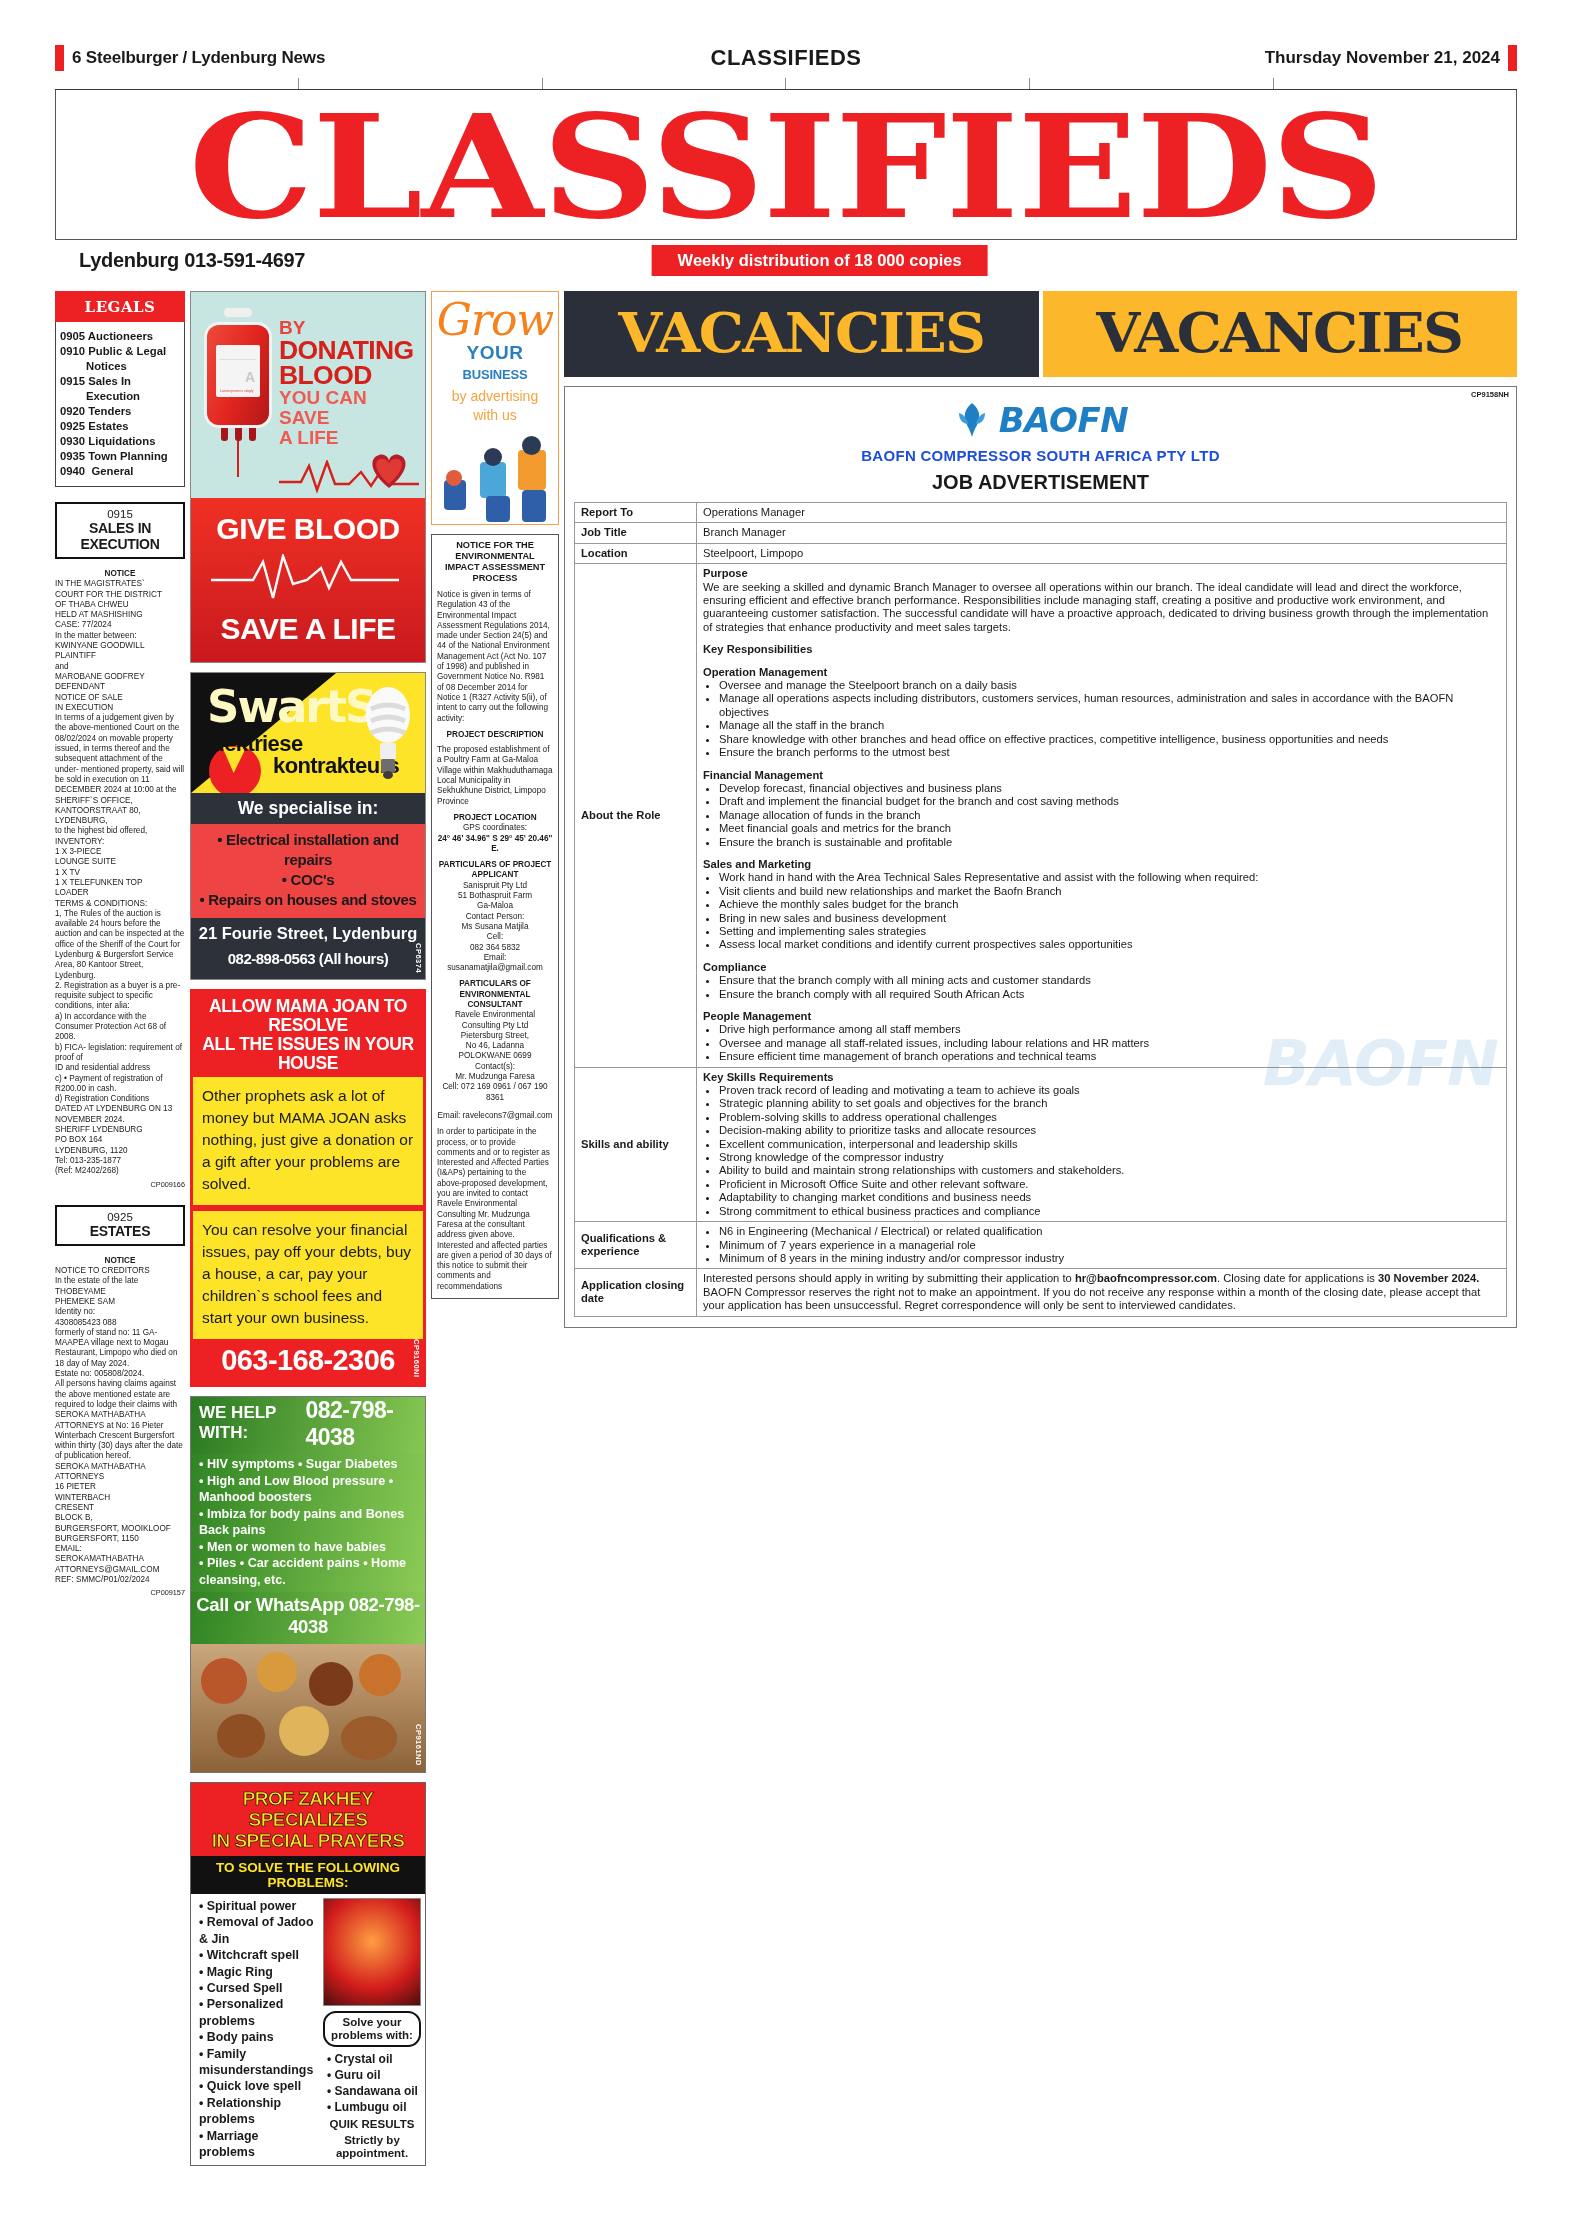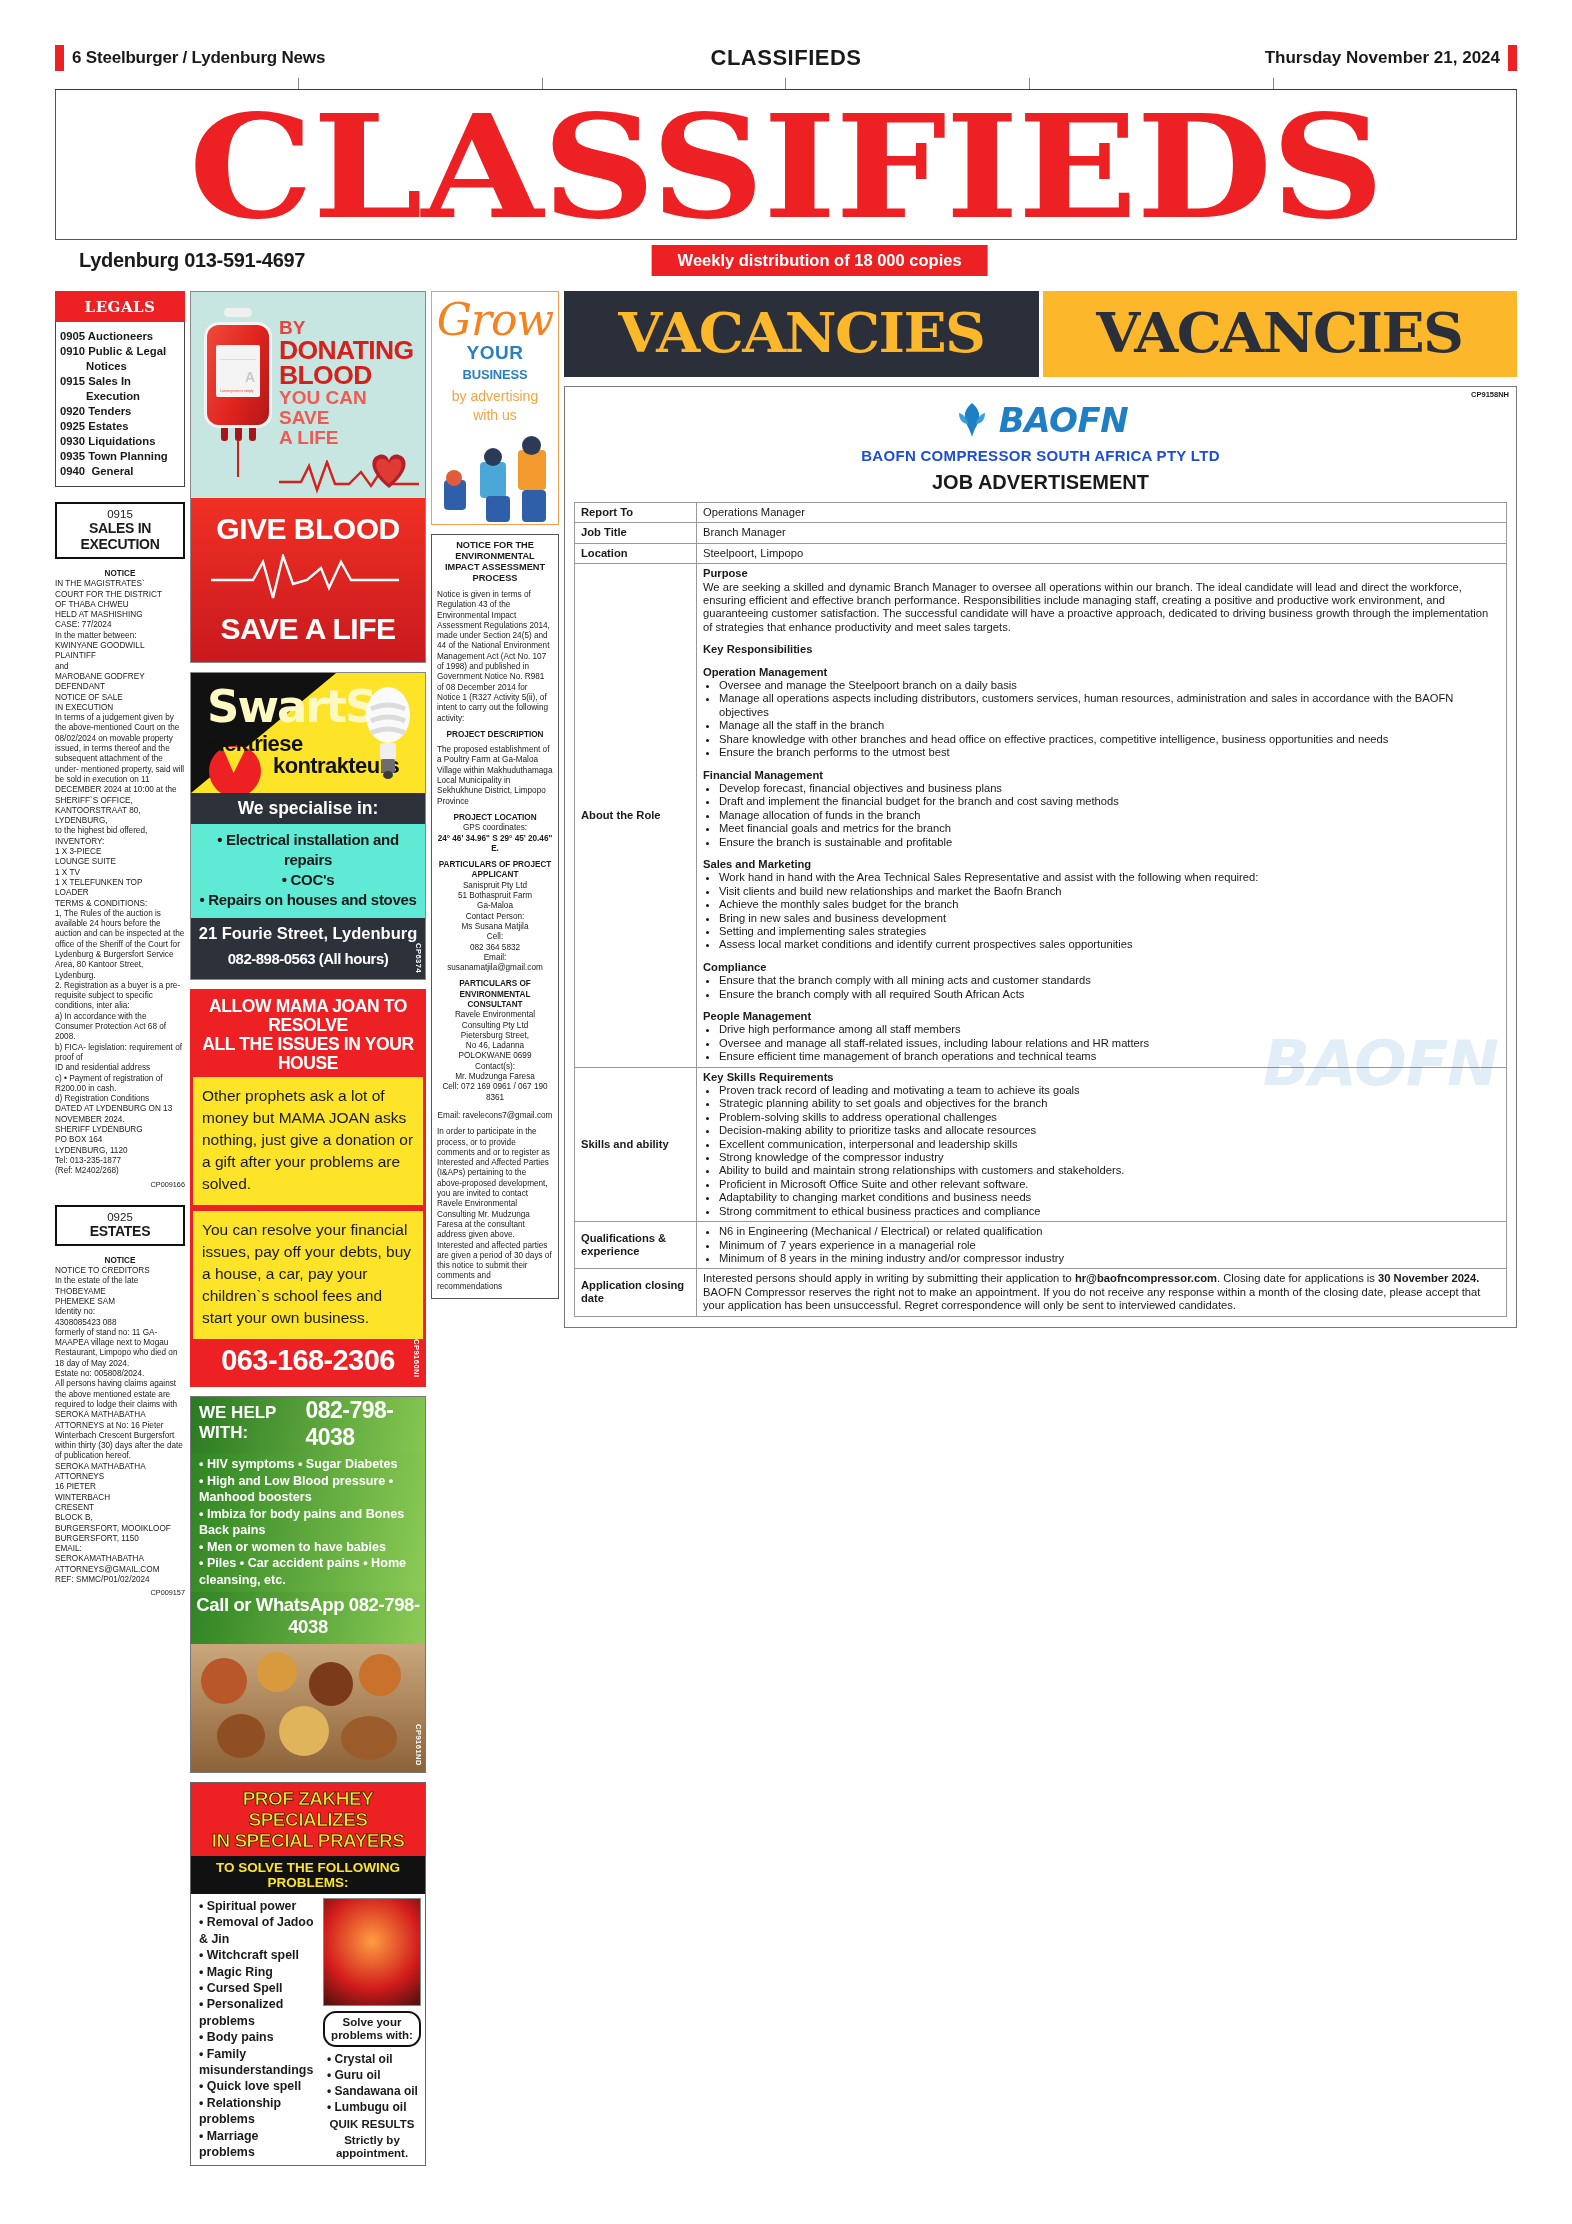--- a/index.html
+++ b/index.html
@@ -96,21 +96,21 @@
   .sw-diag { position:absolute; inset:0; background:#fde428; clip-path:polygon(100% 0, 100% 100%, 0 100%, 62% 0); }
   .sw-name { position:absolute; left:16px; top:7px; font-size:45px; font-weight:bold; color:#fef9c3;
       font-family:"DejaVu Sans", sans-serif; letter-spacing:-2px; z-index:3; }
   .sw-sub1 { position:absolute; left:16px; top:58px; font-size:22px; font-weight:bold; color:#111; z-index:3; letter-spacing:-.6px;}
   .sw-sub2 { position:absolute; left:82px; top:80px; font-size:22px; font-weight:bold; color:#111; z-index:3; letter-spacing:-.6px;}
   .sw-bolt { position:absolute; left:18px; top:72px; width:52px; height:52px; border-radius:50%; background:#ed2024; z-index:2; }
   .sw-bolt:after { content:""; position:absolute; left:12px; top:2px; width:0;height:0;
       border-left:14px solid transparent; border-right:10px solid transparent; border-top:26px solid #fde428; transform:skewX(-6deg);}
   .sw-bulb { position:absolute; right:10px; top:12px; width:54px; height:96px; z-index:3; }
   .sw-spec { background:#2c313a; color:#fff; text-align:center; font-size:17.5px; font-weight:bold; padding:5px 0; }
-  .sw-list { background:#5eead4; text-align:center; font-size:15px; font-weight:bold; padding:6px 6px 8px; line-height:20px; letter-spacing:-.3px; }
+  .sw-list { background:#ef4444; text-align:center; font-size:15px; font-weight:bold; padding:6px 6px 8px; line-height:20px; letter-spacing:-.3px; }
   .sw-foot { background:#2c313a; color:#fff; text-align:center; padding:6px 0 9px; }
   .sw-addr { font-size:16.5px; font-weight:bold; }
   .sw-tel { font-size:23px; font-weight:bold; letter-spacing:-.5px; }
   .sw-tel span { font-size:15px; }
   .vcode { position:absolute; right:2px; bottom:6px; font-size:7.5px; font-weight:bold; color:#fff;
       writing-mode:vertical-rl; letter-spacing:.5px; }
 
   .joan { border:3px solid #ed2024; background:#ed2024; }
   .joan-h { color:#fff; font-weight:bold; font-size:17.5px; text-align:center; line-height:19px; padding:5px 2px 4px; letter-spacing:-.4px;}
   .joan-b { background:#fde428; font-size:15.5px; line-height:22px; padding:8px 9px 10px; }

